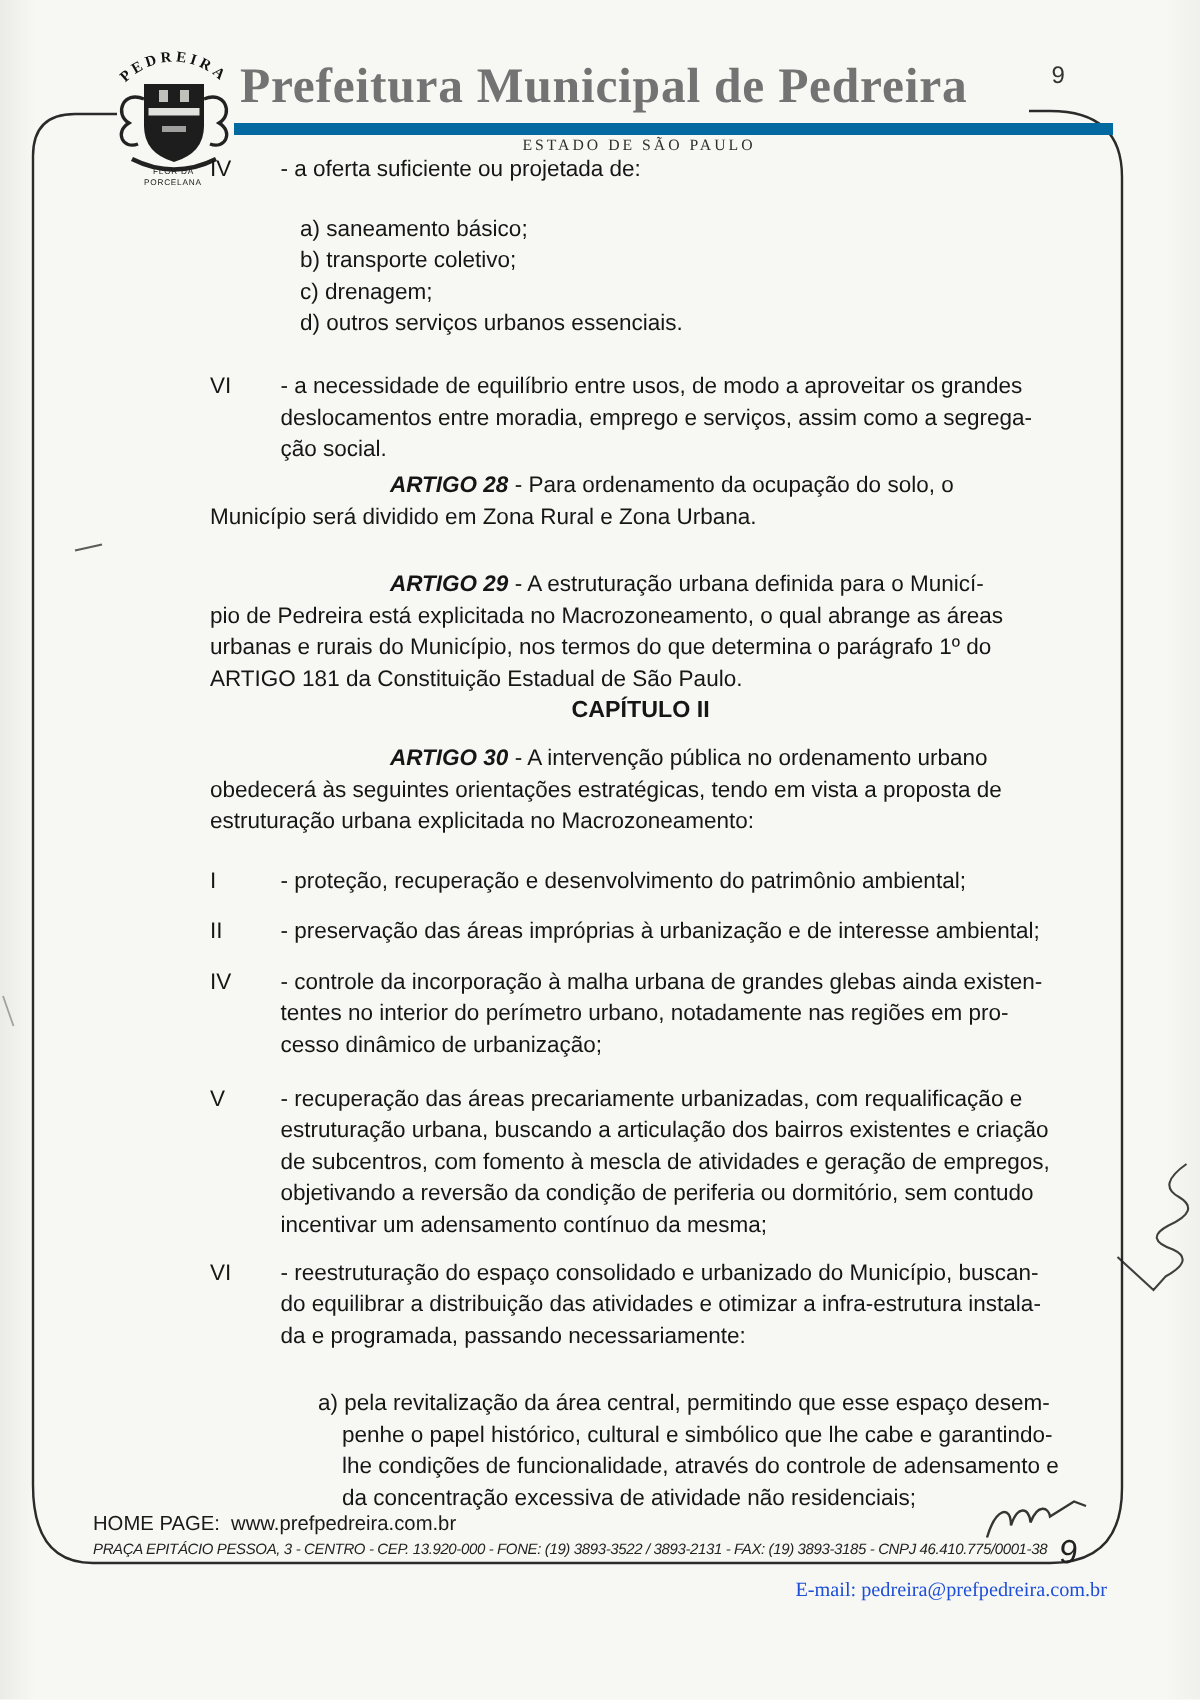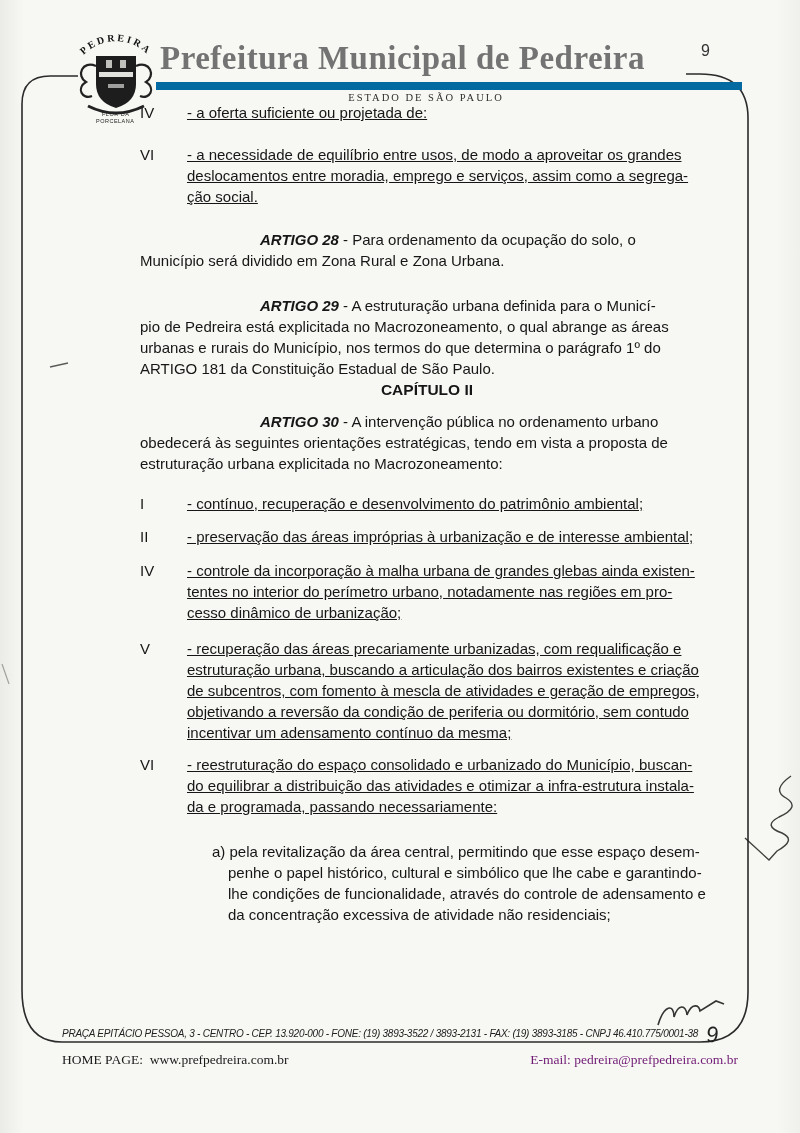--- a/index.html
+++ b/index.html
@@ -42,21 +42,21 @@
   }
 
   
   .body-col{
     position:absolute;left:140px;top:102px;width:574px;
     font-size:15px;line-height:21px;color:#161616;
   }
   .pre{white-space:pre-line;}
   .item-row{display:flex;align-items:flex-start;}
   .item-num{flex:0 0 47px;}
-  .item-text{flex:1;text-decoration:underline;}
+  .item-text{flex:1;}
   .sub-list{margin:19px 0 0 60px;}
   .sub-list div{margin:0;}
   .mt-19{margin-top:19px;}
   .mt-21{margin-top:21px;}
   .mt-12{margin-top:12px;}
   .mt-13{margin-top:13px;}
   .mt-15{margin-top:15px;}
   .mt-11{margin-top:11px;}
   .artigo-p{text-indent:120px;}
   .artigo-label{font-weight:bold;font-style:italic;}
@@ -64,26 +64,26 @@
   .vi-sub{margin:24px 0 0 72px;padding-left:16px;text-indent:-16px;}
 
   
   .footer-address{
     position:absolute;left:62px;top:1028px;width:690px;
     font-size:10px;letter-spacing:-0.25px;white-space:nowrap;
     color:#222;
     font-style:italic;
   }
   .footer-home{
-    position:absolute;left:62px;top:1052px;
-    font-family:Liberation Serif, serif;font-size:13.5px;color:#1a1a1a;
+    position:absolute;left:62px;top:1008px;
+    font-family:Liberation Sans, sans-serif;font-size:13.5px;color:#1a1a1a;
   }
   .footer-email{
     position:absolute;right:62px;top:1052px;
-    font-family:"Liberation Serif",serif;font-size:13.5px;color:#701a75;
+    font-family:"Liberation Serif",serif;font-size:13.5px;color:#1d4ed8;
   }
   .page-num-bottom{
     position:absolute;left:706px;top:1022px;
     font-size:22px;font-style:italic;color:#222;
     transform:rotate(-5deg);
   }
 </style>
 </head>
 <body>
 
@@ -125,47 +125,53 @@
   <div class="page-num-top">9</div>
   <div class="subtitle">ESTADO DE SÃO PAULO</div>
 
   <div class="body-col">
 
     <div class="item-row">
       <span class="item-num">IV</span>
       <span class="item-text pre">- a oferta suficiente ou projetada de:</span>
     </div>
 
+    <div class="sub-list">
+      <div>a) saneamento básico;</div>
+      <div>b) transporte coletivo;</div>
+      <div>c) drenagem;</div>
+      <div>d) outros serviços urbanos essenciais.</div>
+    </div>
 
     <div class="item-row mt-21">
       <span class="item-num">VI</span>
       <span class="item-text pre">- a necessidade de equilíbrio entre usos,  de modo a aproveitar os grandes
 deslocamentos entre moradia, emprego e serviços, assim como a segrega-
 ção social.</span>
     </div>
 
-    <p class="artigo-p pre mt-21" style="margin:22px 0 0 0"><span class="artigo-label">ARTIGO 28</span><span class="pre"> - Para ordenamento da ocupação do solo, o
+    <p class="artigo-p pre mt-21" style="margin:3px 0 0 0"><span class="artigo-label">ARTIGO 28</span><span class="pre"> - Para ordenamento da ocupação do solo, o
 Município será dividido em Zona Rural e Zona Urbana.</span></p>
 
     <p class="artigo-p pre" style="margin:24px 0 0 0"><span class="artigo-label">ARTIGO 29</span><span class="pre"> - A estruturação urbana definida para o Municí-
 pio de Pedreira está explicitada no Macrozoneamento, o qual abrange as áreas
 urbanas e rurais do Município, nos termos do que determina o parágrafo 1º do
 ARTIGO 181 da Constituição Estadual de São Paulo.</span></p>
 
     <div class="chapter">
       <div>CAPÍTULO II</div>
     </div>
 
     <p class="artigo-p pre" style="margin:11px 0 0 0"><span class="artigo-label">ARTIGO 30</span><span class="pre"> - A intervenção pública no ordenamento urbano
 obedecerá às seguintes orientações estratégicas, tendo em vista a proposta de
 estruturação urbana explicitada no Macrozoneamento:</span></p>
 
     <div class="item-row mt-19">
       <span class="item-num">I</span>
-      <span class="item-text pre">- contínuo, recuperação e desenvolvimento do patrimônio ambiental;</span>
+      <span class="item-text pre">- proteção, recuperação e desenvolvimento do patrimônio ambiental;</span>
     </div>
     <div class="item-row mt-12">
       <span class="item-num">II</span>
       <span class="item-text pre">- preservação das áreas impróprias à urbanização e de interesse ambiental;</span>
     </div>
     <div class="item-row mt-13">
       <span class="item-num">IV</span>
       <span class="item-text pre">- controle da incorporação à malha urbana de grandes glebas ainda existen-
 tentes no interior do perímetro urbano, notadamente nas regiões em pro-
 cesso dinâmico de urbanização;</span>

